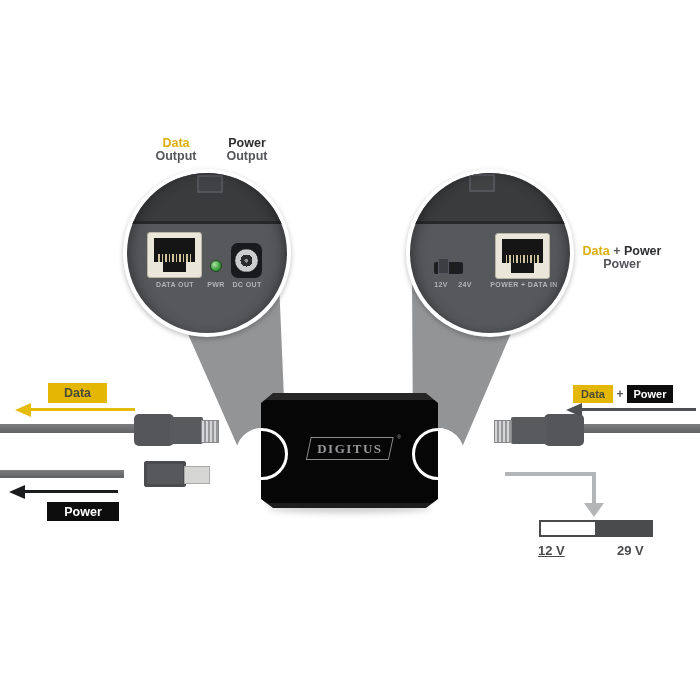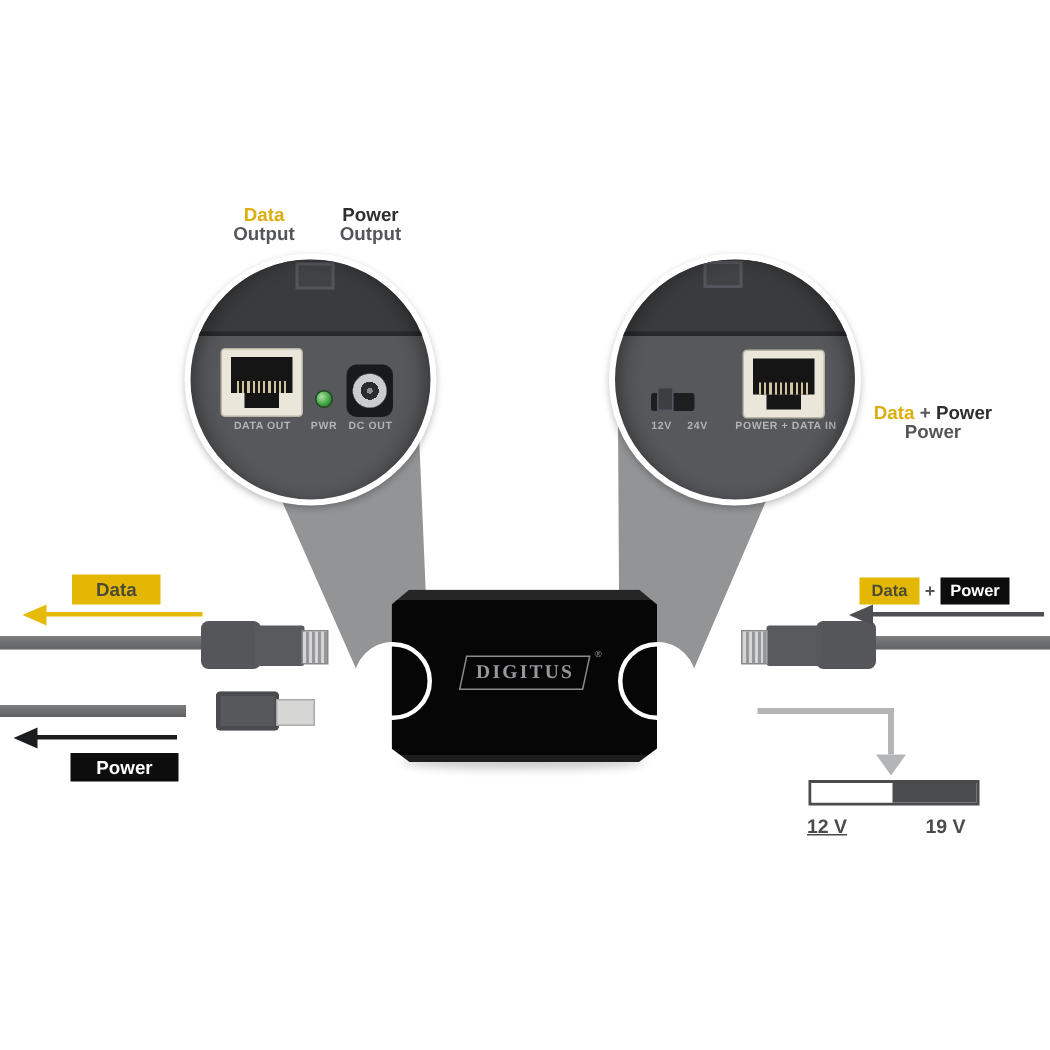--- a/index.html
+++ b/index.html
@@ -1,19 +1,19 @@
 <!DOCTYPE html>
 <html><head>
 <meta charset="utf-8">
 <style>
   html,body{margin:0;padding:0;background:#fff;}
   #stage{position:relative;width:700px;height:700px;background:#fff;overflow:hidden;
          font-family:"Liberation Sans",sans-serif;}
   .abs{position:absolute;}
-  .nowrap{white-space:nowrap;margin-top:24px;}
+  .nowrap{white-space:nowrap;}
 
   
   .hdr{font-weight:bold;font-size:12.5px;line-height:13px;text-align:center;}
   .hdr .yellow{color:#dcae0e;}
   .hdr .black{color:#2d2e30;}
   .hdr .gray{color:#55565a;}
   #lbl-data-out{left:143px;top:137px;width:66px;}
   #lbl-power-out{left:214px;top:137px;width:66px;}
   #lbl-input{left:570px;top:245px;width:104px;}
 
@@ -228,15 +228,15 @@
   </div>
 
   <div class="abs elbow" id="elbow-h"></div>
   <div class="abs elbow" id="elbow-v"></div>
   <div class="abs" id="elbow-head"></div>
   <div class="abs" id="volt-bar">
     <div class="cell-low"></div>
     <div class="cell-high"></div>
   </div>
   <div class="abs volt-lbl" id="volt-low">12 V</div>
-  <div class="abs volt-lbl" id="volt-high">19 V</div>
+  <div class="abs volt-lbl" id="volt-high">29 V</div>
 
 </div>
 
 </body></html>

